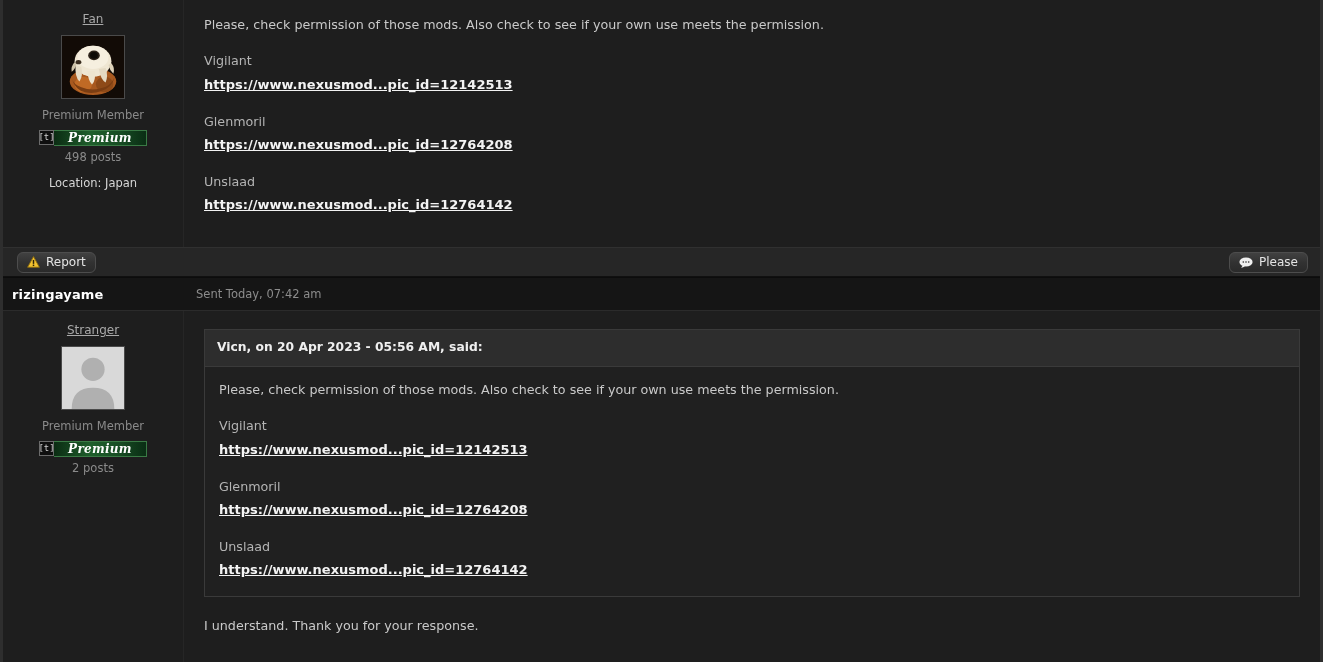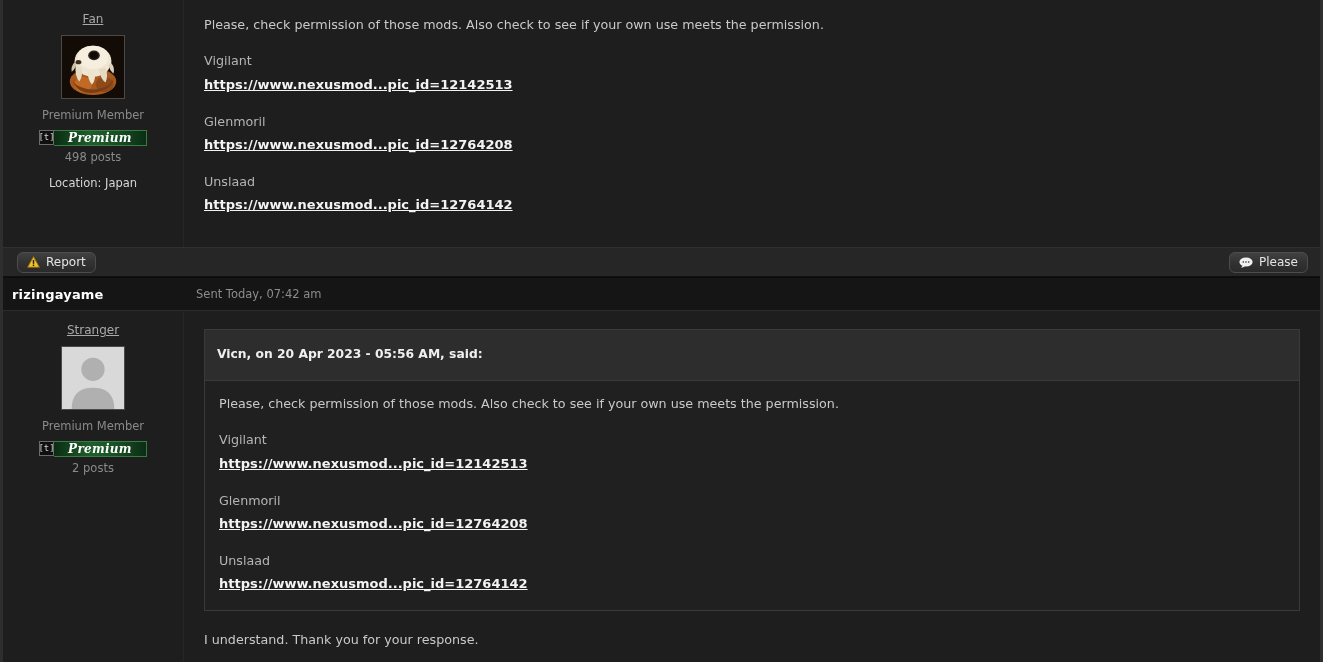--- a/index.html
+++ b/index.html
@@ -170,21 +170,21 @@
   
   .quote {
     border: 1px solid #3a3a3a;
     background: #222222;
     margin-bottom: 20px;
     margin-top: 2px;
   }
   .quote-head {
     background: #2d2d2d;
     border-bottom: 1px solid #3a3a3a;
-    padding: 16px 12px;
+    padding: 9px 12px;
     font-size: 12.3px;
     font-weight: bold;
     color: #efefef;
   }
   .quote-body {
     padding: 14px 14px 10px 14px;
     background: #202020;
   }
   .quote-body .p-para { margin-bottom: 18px; }
   .quote-body .link-group:last-child { margin-bottom: 6px; }

